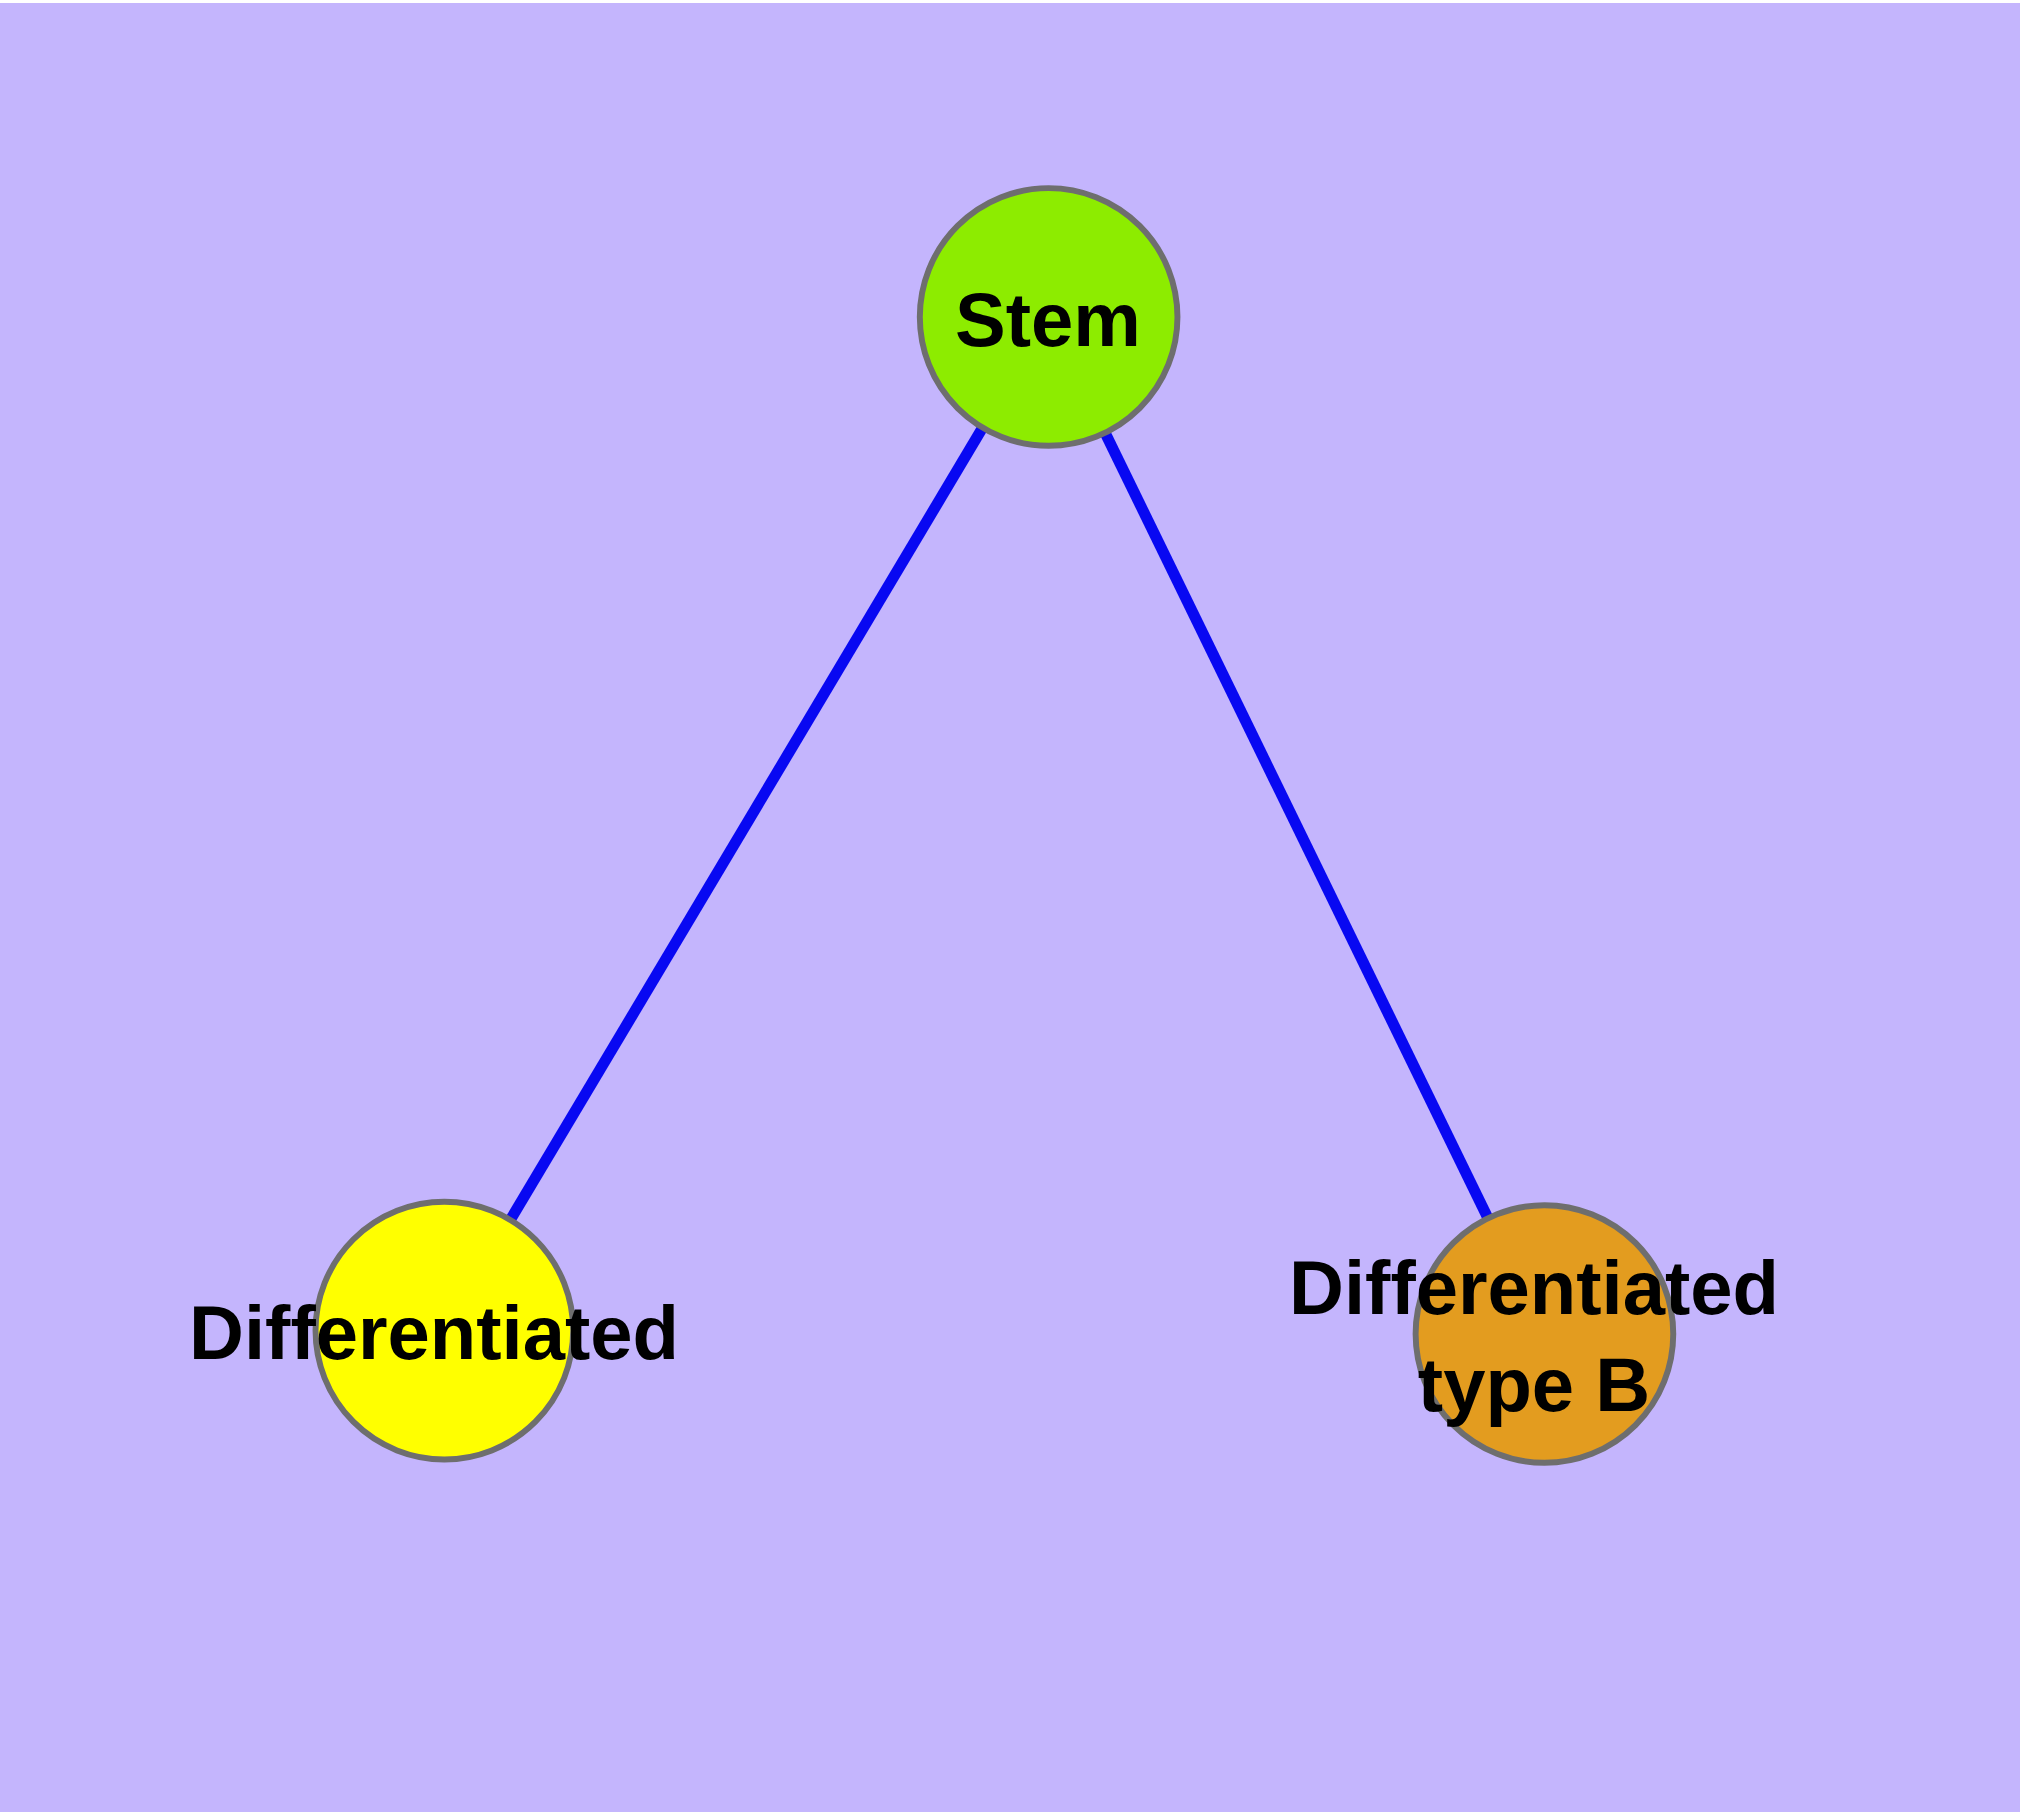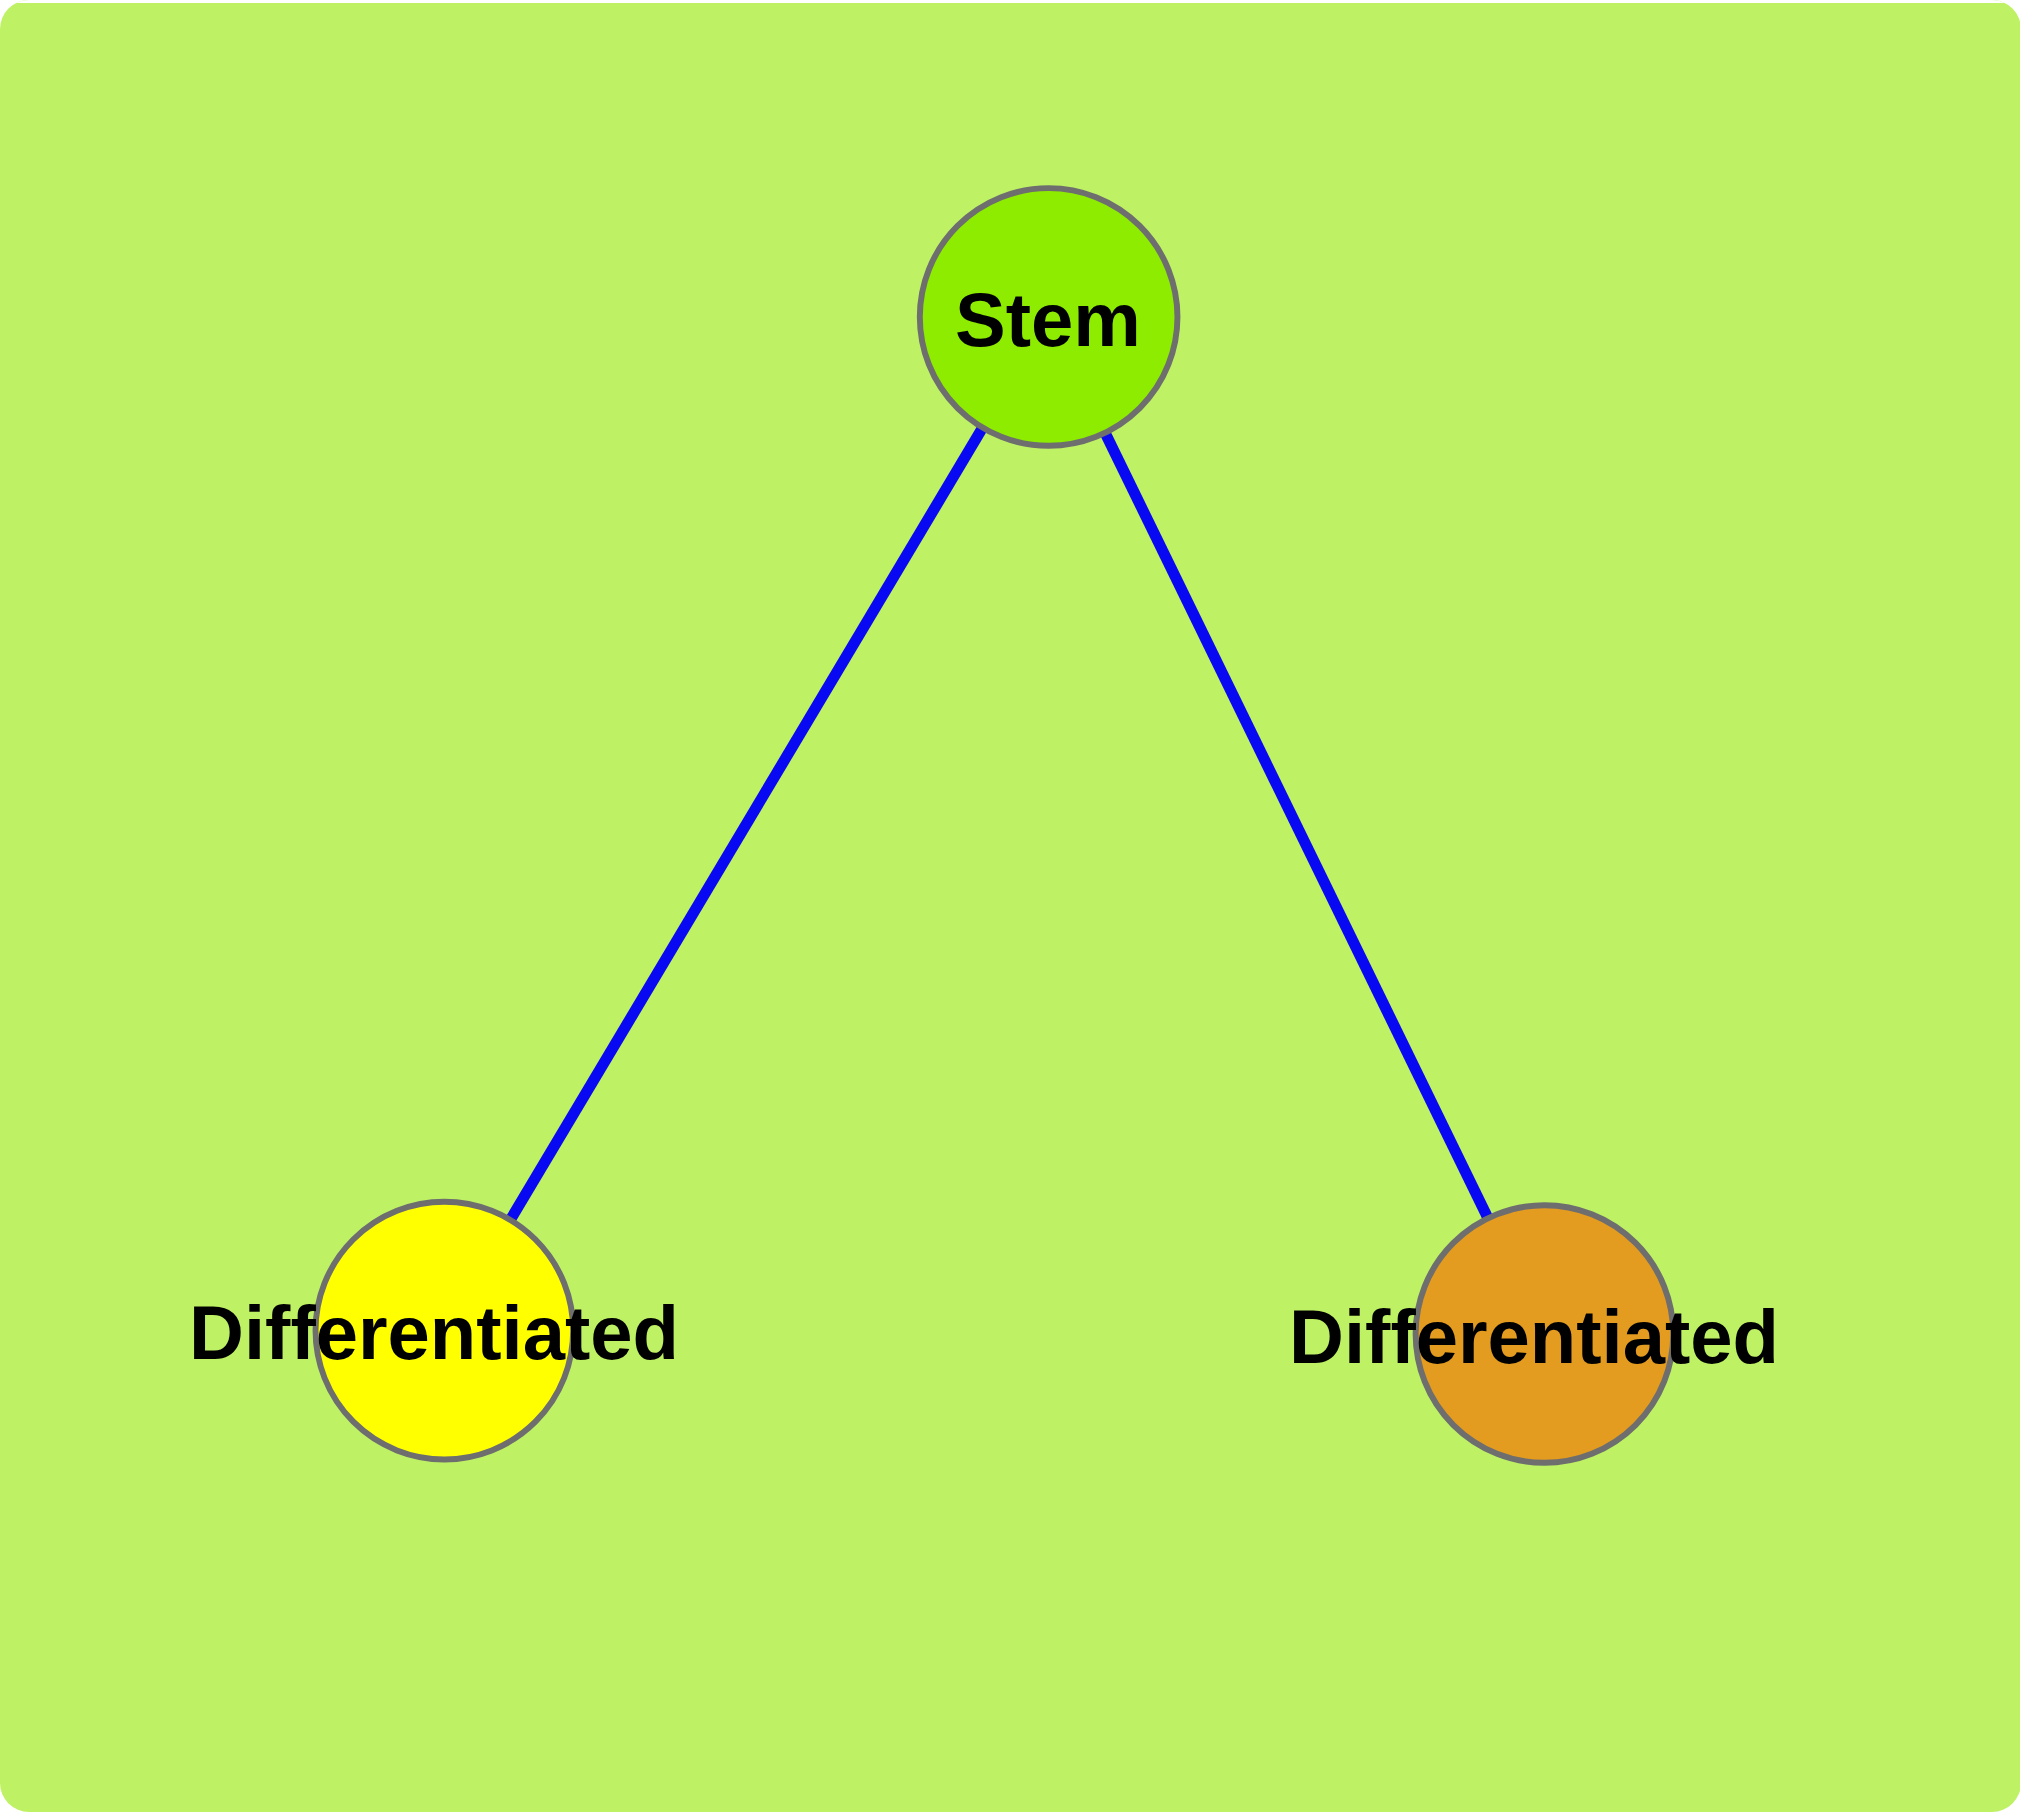--- a/index.html
+++ b/index.html
@@ -53,21 +53,21 @@
     white-space: nowrap;
     pointer-events: none;
   }
   .label-stem  { left: 1048px; top: 319px; }
   .label-typea { left: 434px;  top: 1332px; }
   .label-typeb { left: 1534px; top: 1336px; }
 </style>
 </head>
 <body>
 
-<div class="canvas" style="background-color: #bef264; border-radius: 29px;">
+<div class="canvas" style="background-color: #c4b5fd;">
 
   <div class="top-strip"></div>
 
   <svg class="graph" width="2021" height="1812" viewBox="0 0 2384 2138">
     <line class="edge" x1="1237" y1="374" x2="524" y2="1570" stroke="#0808F2"></line>
     <line class="edge" x1="1237" y1="374" x2="1822" y2="1574" stroke="#0808F2"></line>
     <circle class="node" cx="1237" cy="374" r="152" fill="#8DEC00"></circle>
     <circle class="node" cx="524" cy="1570" r="152" fill="#FFFF00"></circle>
     <circle class="node" cx="1822" cy="1574" r="152" fill="#E39C1F"></circle>
   </svg>
@@ -75,16 +75,17 @@
   <div class="node-label label-stem">
     <div>Stem</div>
   </div>
 
   <div class="node-label label-typea">
     <div>Differentiated</div>
   </div>
 
   <div class="node-label label-typeb">
     <div>Differentiated</div>
+    <div>type B</div>
   </div>
 
 </div>
 
 
 </body></html>

